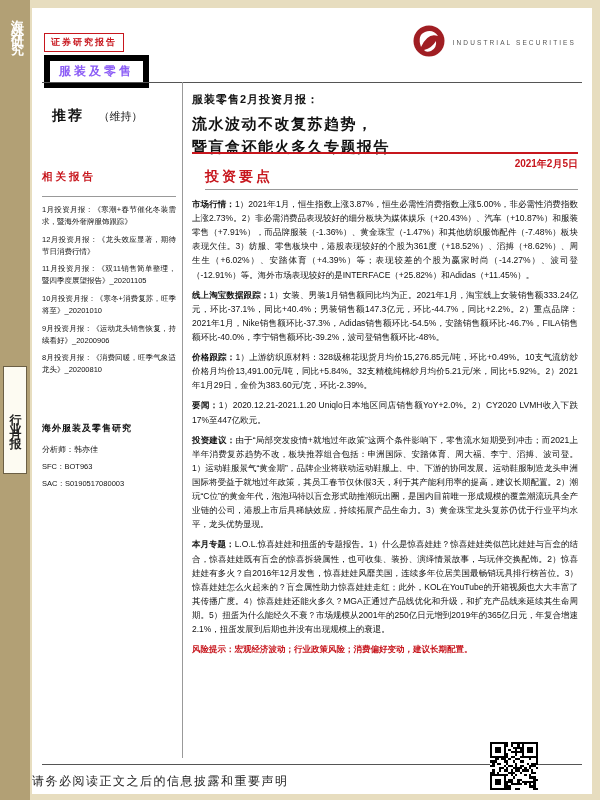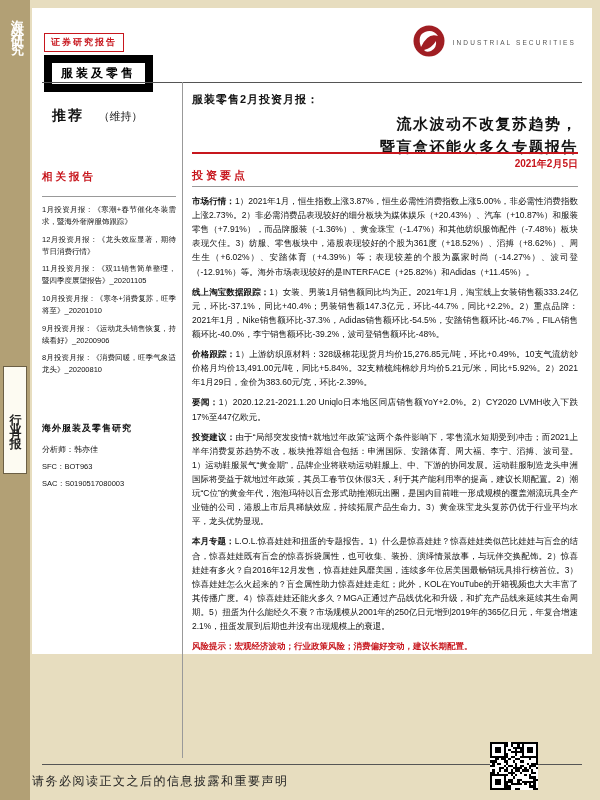--- a/index.html
+++ b/index.html
@@ -15,57 +15,57 @@
     position:absolute;left:8px;top:10px;writing-mode:vertical-rl;
     color:#fff;font-size:13px;font-weight:600;letter-spacing:7px;
   }
   .strip-box{
     position:absolute;left:3px;top:366px;width:22px;height:106px;
     background:#fdfbf2;border:1px solid #6b5f45;
     display:flex;align-items:center;justify-content:center;
     writing-mode:vertical-rl;font-size:12px;font-weight:600;color:#222;letter-spacing:8px;
   }
   
-  .sheet{position:absolute;left:32px;top:8px;width:560px;height:646px;background:#ffffff;}
+  .sheet{position:absolute;left:32px;top:8px;width:560px;height:786px;background:#ffffff;}
   .stamp{
     position:absolute;left:12px;top:25px;color:#c7161d;border:1px solid #c7161d;
     font-size:9px;padding:2px 6px;letter-spacing:2px;font-weight:600;
   }
   .category{
-    position:absolute;left:12px;top:47px;border:8px solid #000000;
-    font-size:12px;font-weight:bold;padding:2px 9px;letter-spacing:3px;color:#000000;
+    position:absolute;left:12px;top:47px;border:6px solid #000000;
+    font-size:12px;font-weight:bold;padding:2px 9px;letter-spacing:3px;color:#8b5cf6;
   }
   .logo{position:absolute;right:16px;top:16px;display:flex;gap:7px;align-items:center;}
   .logo-mark{width:34px;height:34px;}
   .brand-cn{
     font-family:"Liberation Serif","DejaVu Serif",serif;
     font-size:21px;font-weight:bold;color:#8e1c22;letter-spacing:5px;line-height:1;
   }
   .brand-en{font-size:6.5px;color:#555;letter-spacing:2.1px;margin-top:3px;text-align:center;}
   .header-rule{position:absolute;left:10px;right:10px;top:74px;border-top:1px solid #555;}
   .v-divider{position:absolute;left:150px;top:74px;height:676px;border-left:1px solid #999;}
   .rating-row{position:absolute;left:20px;top:98px;color:#111;}
   .rating{font-size:14px;font-weight:bold;letter-spacing:2px;}
   .rating-note{font-size:11px;margin-left:10px;}
   .title-block{position:absolute;left:160px;top:84px;width:386px;color:#111;}
   .t1{font-size:11px;font-weight:bold;margin-bottom:6px;letter-spacing:1px;}
-  .t2,.t3{text-align:right;font-size:15px;font-weight:bold;line-height:1.5;letter-spacing:1.5px;}
+  .t2,.t3{text-align:left;font-size:15px;font-weight:bold;line-height:1.5;letter-spacing:1.5px;}
   .red-rule{position:absolute;left:160px;top:144px;width:386px;border-top:2px solid #c7161d;}
   .date{position:absolute;left:160px;top:149px;width:386px;text-align:right;color:#c7161d;font-size:10px;font-weight:bold;}
   
   .left-col{position:absolute;left:10px;top:162px;width:134px;}
   .rel-head{color:#c7161d;font-weight:bold;font-size:10.5px;letter-spacing:3px;padding-bottom:12px;border-bottom:1px solid #999;margin-bottom:7px;}
   .rel-item{font-size:7.5px;line-height:1.58;margin-bottom:6px;color:#111;text-align:justify;}
   .team{margin-top:46px;}
   .team-head{font-size:9px;font-weight:bold;color:#111;margin-bottom:9px;letter-spacing:1px;}
   .team-line{font-size:8px;color:#111;margin-bottom:7px;}
   .team-line.small{font-size:7.5px;}
   
   .main-col{position:absolute;left:160px;top:160px;width:386px;}
-  .main-head{color:#c7161d;font-weight:bold;font-size:11px;letter-spacing:3px;padding-bottom:3px;border-bottom:1px solid #999;margin-bottom:7px;}
+  .main-head{color:#c7161d;font-weight:bold;font-size:14px;letter-spacing:3px;padding-bottom:3px;border-bottom:1px solid #999;margin-bottom:7px;margin-left:13px;}
   .para{font-size:8.5px;line-height:1.66;text-align:justify;margin:0 0 6px 0;color:#111;}
   .para strong{font-weight:bold;}
   .para.risk{color:#c7161d;font-weight:bold;}
   
   .footer-rule{position:absolute;left:10px;right:10px;top:756px;border-top:1px solid #555;}
   .footer-text{position:absolute;left:0;right:0;top:765px;text-align:left;font-size:12px;letter-spacing:1.5px;color:#222;}
   .qr{position:absolute;right:54px;top:734px;width:48px;height:48px;shape-rendering:crispEdges;}
 </style>
 </head>
 <body>

